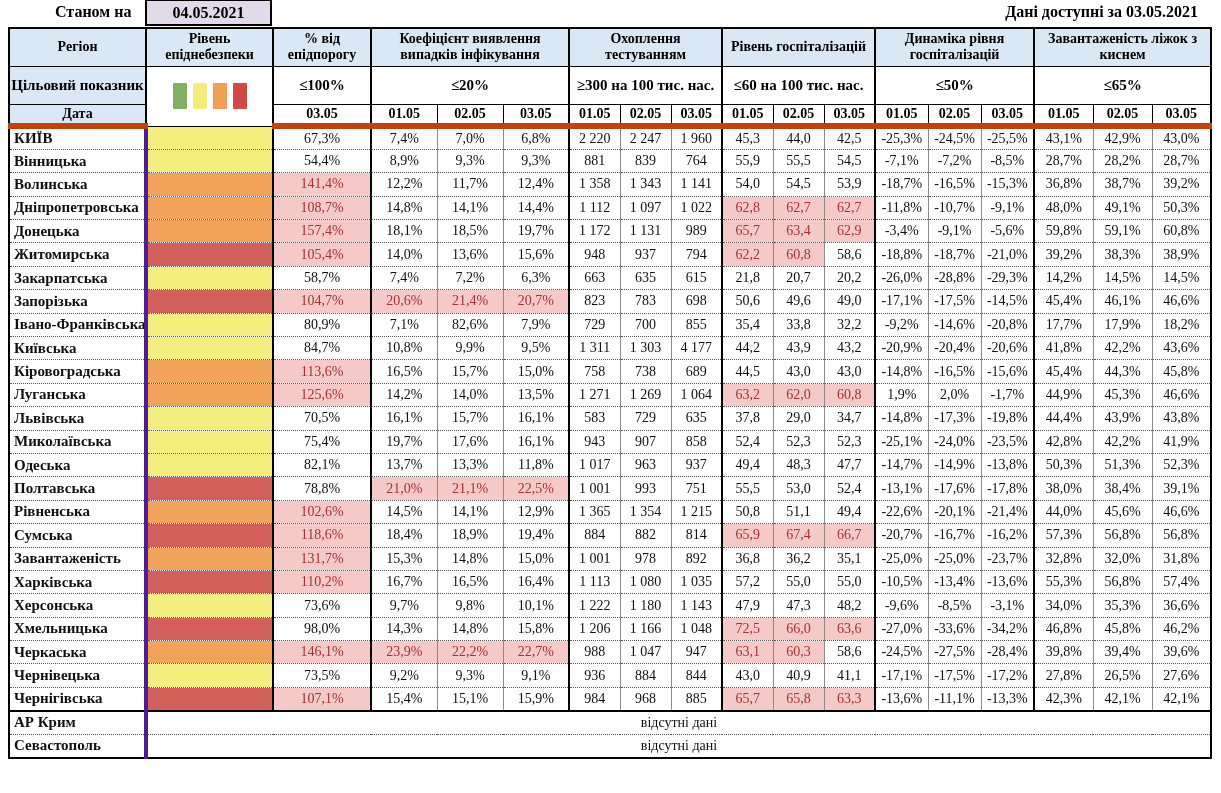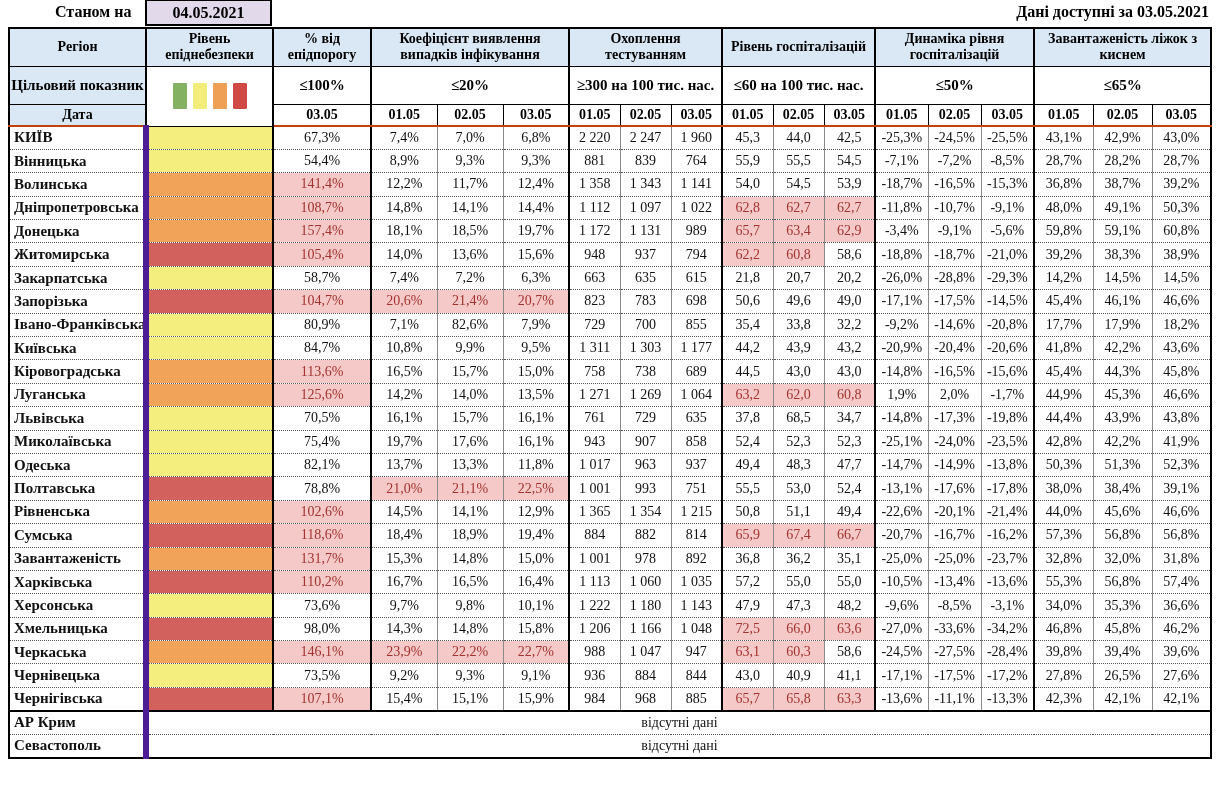--- a/index.html
+++ b/index.html
@@ -25,21 +25,21 @@
   .asof-label {
     position: absolute; left: 55px; top: 3px;
     font-weight: bold; font-size: 16px;
   }
   .asof-date {
     position: absolute; left: 145px; top: -1px; width: 127px; height: 27px;
     background: #e2daeb; border: 2px solid #000;
     text-align: center; font-weight: bold; font-size: 16px; line-height: 23px;
   }
   .available {
-    position: absolute; right: 12px; top: 3px;
+    position: absolute; right: 23px; top: 3px;
     font-weight: bold; font-size: 16px;
   }
   .available span { margin-left: 4px; }
 
   table {
     margin-left: 8px;
     width: 1047px;
     border-collapse: collapse;
     table-layout: fixed;
     border: 2px solid #000;
@@ -55,21 +55,21 @@
 
   thead th {
     border: 1px solid #000;
     font-weight: bold;
     text-align: center;
     vertical-align: middle;
   }
   thead tr.hr1 th { height: 38px; font-size: 14px; line-height: 1.18; }
   thead tr.hr2 th { height: 38px; font-size: 15px; }
   thead tr.hr3 th { height: 22px; font-size: 14px; }
-  thead tr.hr3 th { border-bottom: 2px solid #c2410c; margin-left: 8px; }
+  thead tr.hr3 th { border-bottom: 6px solid #c2410c; margin-left: 8px; }
   th.blue { background: #dae7f4; }
   th.white { background: #fff; }
   .ge { border-right: 2px solid #000 !important; }
 
   .legend-cell { background: #fff; vertical-align: middle; }
   .legend-chip {
     display: inline-block; width: 14px; height: 26px;
     margin: 0 3px; vertical-align: middle; border-radius: 1px;
   }
 
@@ -79,21 +79,21 @@
     text-align: center;
     vertical-align: middle;
     border-right: 1px solid #8a8a8a;
     border-top: 1px dotted #555;
     color: #111;
     overflow: hidden; white-space: nowrap;
   }
   tbody tr:first-child td { border-top: none; }
   td.region {
     text-align: left; font-weight: bold; font-size: 15px;
-    padding-left: 4px; border-right: 6px solid #4c1d95;
+    padding-left: 4px; border-right: 4px solid #4c1d95;
     background: #fff;
   }
   td.level { border-right: 2px solid #000; }
   td.hl { background: #f5c9c7; color: #a13432; }
   td:last-child { border-right: none; text-align: center; }
 
   tr.nodata-first td { border-top: 2px solid #000; }
   td.nodata {
     font-size: 14px; border-right: none;
   }
@@ -356,21 +356,21 @@
         </tr>
         <tr>
           <td class="region">Київська</td>
           <td class="level" style="background: rgb(243, 238, 126);"></td>
           <td class="ge">84,7%</td>
           <td>10,8%</td>
           <td>9,9%</td>
           <td class="ge">9,5%</td>
           <td>1 311</td>
           <td>1 303</td>
-          <td class="ge">1 177</td>
+          <td class="ge">4 177</td>
           <td>44,2</td>
           <td>43,9</td>
           <td class="ge">43,2</td>
           <td>-20,9%</td>
           <td>-20,4%</td>
           <td class="ge">-20,6%</td>
           <td>41,8%</td>
           <td>42,2%</td>
           <td>43,6%</td>
         </tr>
@@ -414,25 +414,25 @@
           <td>45,3%</td>
           <td>46,6%</td>
         </tr>
         <tr>
           <td class="region">Львівська</td>
           <td class="level" style="background: rgb(243, 238, 126);"></td>
           <td class="ge">70,5%</td>
           <td>16,1%</td>
           <td>15,7%</td>
           <td class="ge">16,1%</td>
-          <td>761</td>
+          <td>583</td>
           <td>729</td>
           <td class="ge">635</td>
           <td>37,8</td>
-          <td>68,5</td>
+          <td>29,0</td>
           <td class="ge">34,7</td>
           <td>-14,8%</td>
           <td>-17,3%</td>
           <td class="ge">-19,8%</td>
           <td>44,4%</td>
           <td>43,9%</td>
           <td>43,8%</td>
         </tr>
         <tr>
           <td class="region">Миколаївська</td>
@@ -555,21 +555,21 @@
           <td>31,8%</td>
         </tr>
         <tr>
           <td class="region">Харківська</td>
           <td class="level" style="background: rgb(210, 96, 92);"></td>
           <td class="ge hl">110,2%</td>
           <td>16,7%</td>
           <td>16,5%</td>
           <td class="ge">16,4%</td>
           <td>1 113</td>
-          <td>1 060</td>
+          <td>1 080</td>
           <td class="ge">1 035</td>
           <td>57,2</td>
           <td>55,0</td>
           <td class="ge">55,0</td>
           <td>-10,5%</td>
           <td>-13,4%</td>
           <td class="ge">-13,6%</td>
           <td>55,3%</td>
           <td>56,8%</td>
           <td>57,4%</td>

